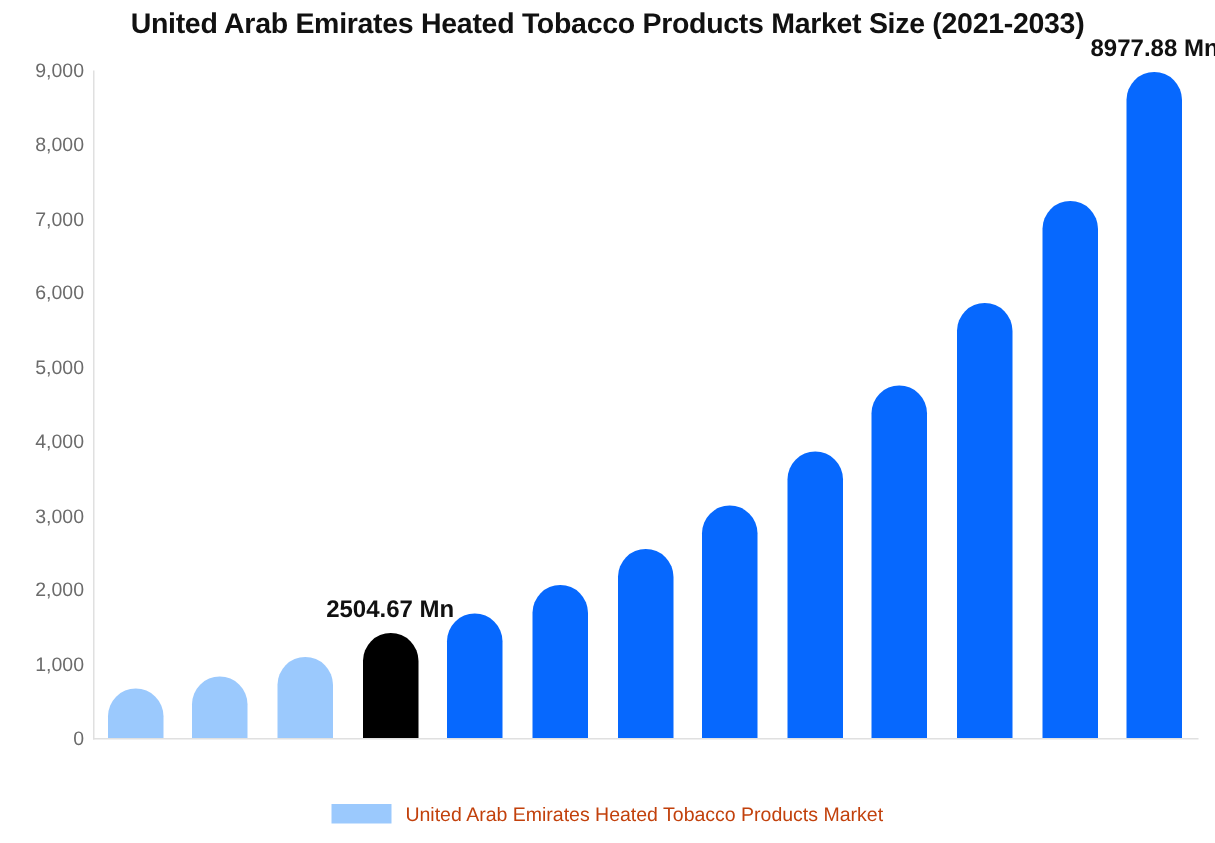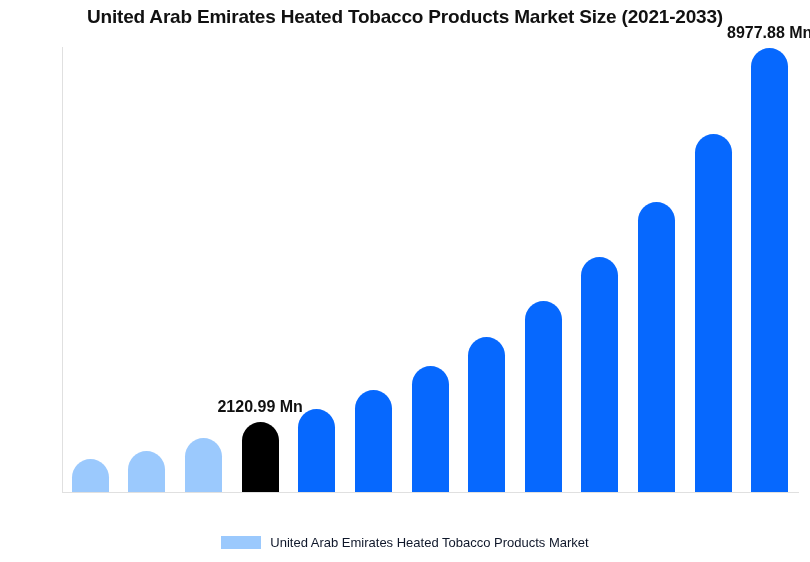--- a/index.html
+++ b/index.html
@@ -114,49 +114,61 @@
     justify-content: center;
     gap: 9px;
   }
   .legend-swatch {
     width: 40px;
     height: 13px;
     display: inline-block;
   }
   .legend-label {
     font-size: 13px;
-    color: #0f172a;
+    color: #c2410c;
     white-space: nowrap;
   }
 </style>
 </head>
 <body>
 
 <div id="chart-root">
 
   <div class="chart-title">United Arab Emirates Heated Tobacco Products Market Size (2021-2033)</div>
 
+  <div class="y-axis-labels">
+      <div class="y-tick" style="top: 0px;">9,000</div>
+      <div class="y-tick" style="top: 49.4444px;">8,000</div>
+      <div class="y-tick" style="top: 98.8889px;">7,000</div>
+      <div class="y-tick" style="top: 148.333px;">6,000</div>
+      <div class="y-tick" style="top: 197.778px;">5,000</div>
+      <div class="y-tick" style="top: 247.222px;">4,000</div>
+      <div class="y-tick" style="top: 296.667px;">3,000</div>
+      <div class="y-tick" style="top: 346.111px;">2,000</div>
+      <div class="y-tick" style="top: 395.556px;">1,000</div>
+      <div class="y-tick" style="top: 445px;">0</div>
+    </div>
 
   <div class="plot-area"></div>
 
   <div class="bars-layer">
       <div class="bar" style="left: 9.80769px; width: 37px; height: 32.6333px; background: rgb(155, 201, 253);"></div>
       <div class="bar" style="left: 66.4231px; width: 37px; height: 40.5444px; background: rgb(155, 201, 253);"></div>
       <div class="bar" style="left: 123.038px; width: 37px; height: 53.8944px; background: rgb(155, 201, 253);"></div>
       <div class="bar" style="left: 179.654px; width: 37px; height: 69.7325px; background: rgb(0, 0, 0);"></div>
       <div class="bar" style="left: 236.269px; width: 37px; height: 82.5722px; background: rgb(6, 104, 254);"></div>
       <div class="bar" style="left: 292.885px; width: 37px; height: 101.856px; background: rgb(6, 104, 254);"></div>
       <div class="bar" style="left: 349.5px; width: 37px; height: 125.589px; background: rgb(6, 104, 254);"></div>
       <div class="bar" style="left: 406.115px; width: 37px; height: 154.761px; background: rgb(6, 104, 254);"></div>
       <div class="bar" style="left: 462.731px; width: 37px; height: 190.856px; background: rgb(6, 104, 254);"></div>
       <div class="bar" style="left: 519.346px; width: 37px; height: 235.356px; background: rgb(6, 104, 254);"></div>
       <div class="bar" style="left: 575.962px; width: 37px; height: 290.239px; background: rgb(6, 104, 254);"></div>
       <div class="bar" style="left: 632.577px; width: 37px; height: 358.472px; background: rgb(6, 104, 254);"></div>
       <div class="bar" style="left: 689.192px; width: 37px; height: 443.906px; background: rgb(6, 104, 254);"></div>
-      <div class="bar-label" style="left: 198.154px; bottom: 75.7325px;">2120.99 Mn</div>
+      <div class="bar-label" style="left: 198.154px; bottom: 75.7325px;">2504.67 Mn</div>
       <div class="bar-label" style="left: 707.692px; bottom: 449.906px;">8977.88 Mn</div>
     </div>
 
 
   <div class="legend">
       <span class="legend-swatch" style="background: rgb(155, 201, 253);"></span>
       <span class="legend-label">United Arab Emirates Heated Tobacco Products Market</span>
     </div>
 
 </div>

